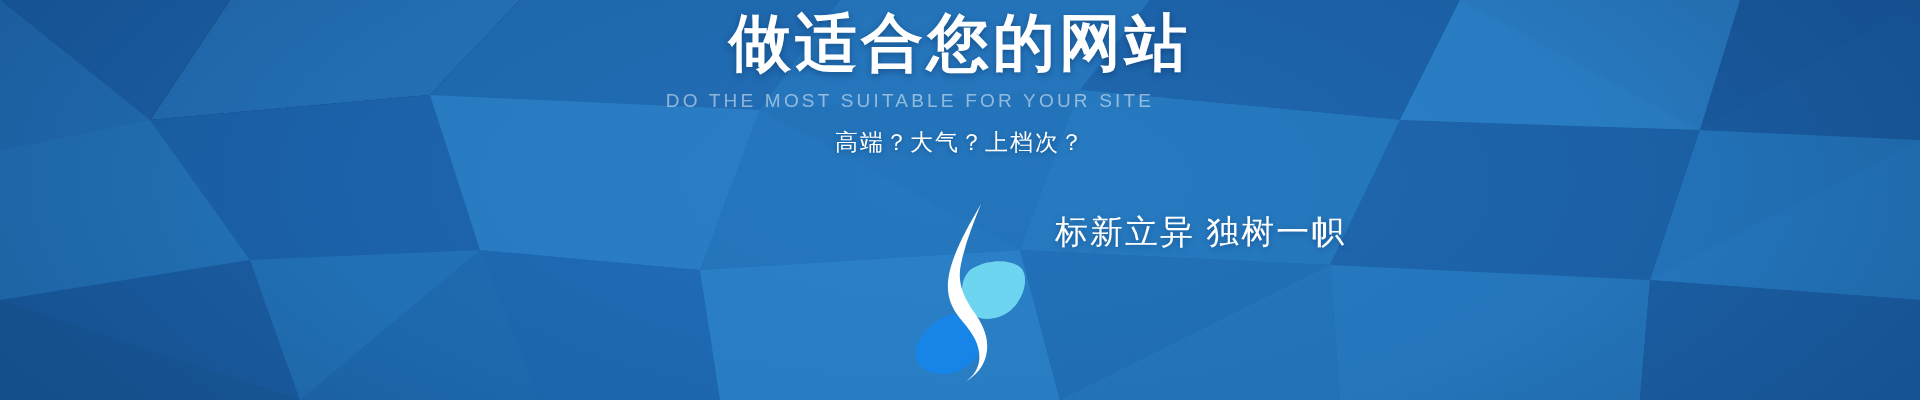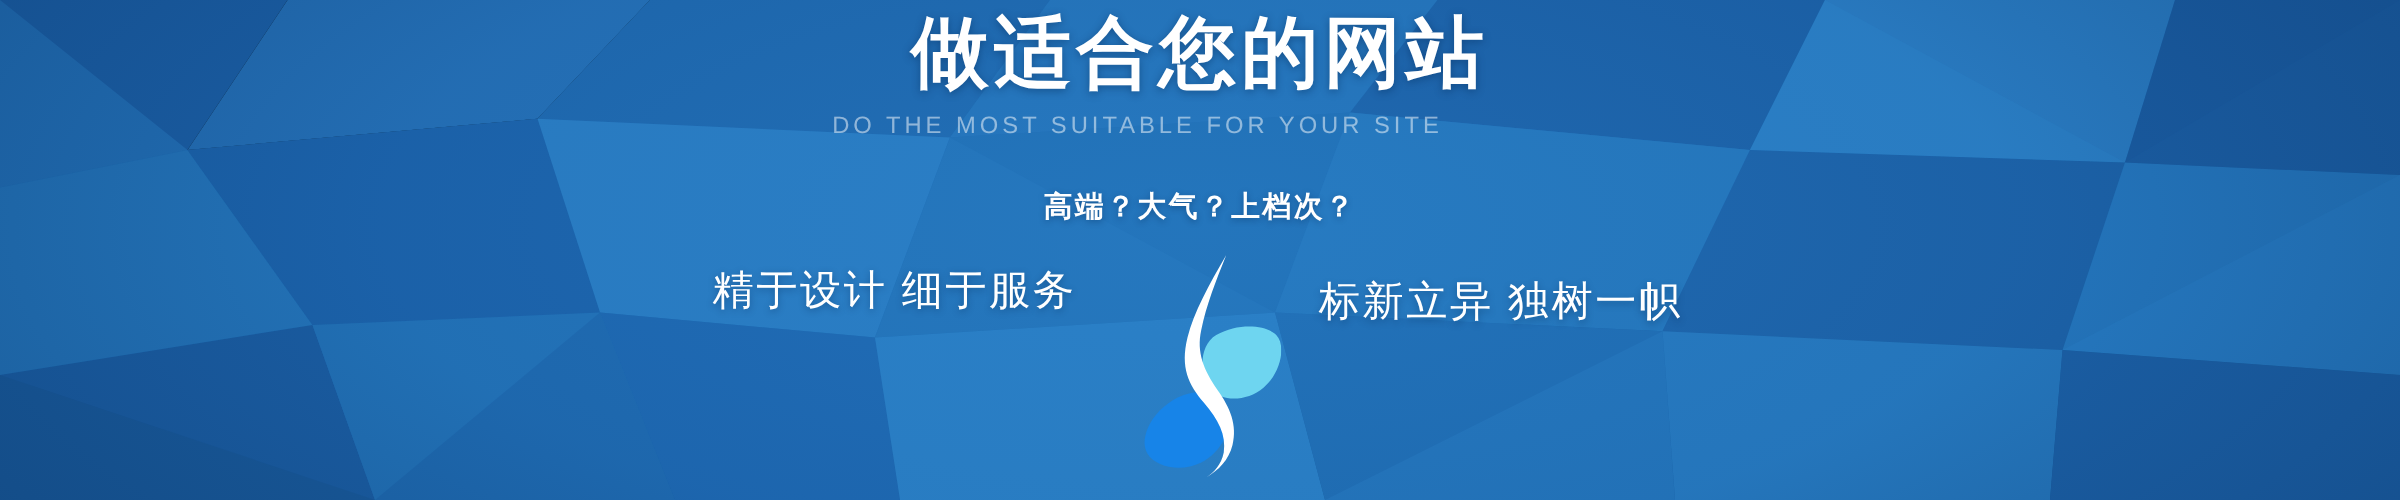--- a/index.html
+++ b/index.html
@@ -74,40 +74,39 @@
   .tagline-block {
     position: absolute;
     top: 126px;
     left: 0;
     width: 1920px;
     text-align: center;
   }
   .tagline {
     color: #ffffff;
     font-size: 23px;
-    font-weight: bold;
+    font-weight: normal;
     letter-spacing: 2px;
     line-height: 1.42;
     text-shadow: 0 1px 5px rgba(5,40,85,0.4);
     white-space: nowrap;
-    margin-top: 23px;
   }
 
   .slogan {
     position: absolute;
     top: 210px;
     color: #ffffff;
     font-size: 33px;
     font-weight: normal;
     letter-spacing: 2px;
     text-shadow: 0 2px 6px rgba(5,40,85,0.4);
     white-space: nowrap;
   }
   .slogan-left  { left: 570px; }
-  .slogan-right { left: 1055px; margin-top: 9px; }
+  .slogan-right { left: 1055px; }
 
   
   #logo-mark {
     position: absolute;
     left: 895px;
     top: 198px;
     width: 130px;
     height: 185px;
   }
   #logo-mark svg { display: block; width: 100%; height: 100%; }
@@ -169,21 +168,20 @@
   <div id="content">
 
     <div class="headline">做适合您的网站</div>
 
     <div class="subline">DO THE MOST SUITABLE FOR YOUR SITE</div>
 
     <div class="tagline-block">
       <div class="tagline">高端？大气？上档次？</div>
     </div>
 
-    <div class="slogan slogan-left">精于设计 细于服务</div>
 
     <div class="slogan slogan-right">标新立异 独树一帜</div>
 
     <div id="logo-mark">
       <svg viewBox="0 0 130 185">
 
         <path fill="#6ed5f0" d="M78,70 C96,60 118,62 126,70 C134,78 130,100 116,112
                  C102,124 82,123 74,114 C64,103 64,78 78,70 Z"></path>
 
         <path fill="#1784e8" d="M52,118 C70,112 84,118 88,130 C92,144 82,164 66,172

